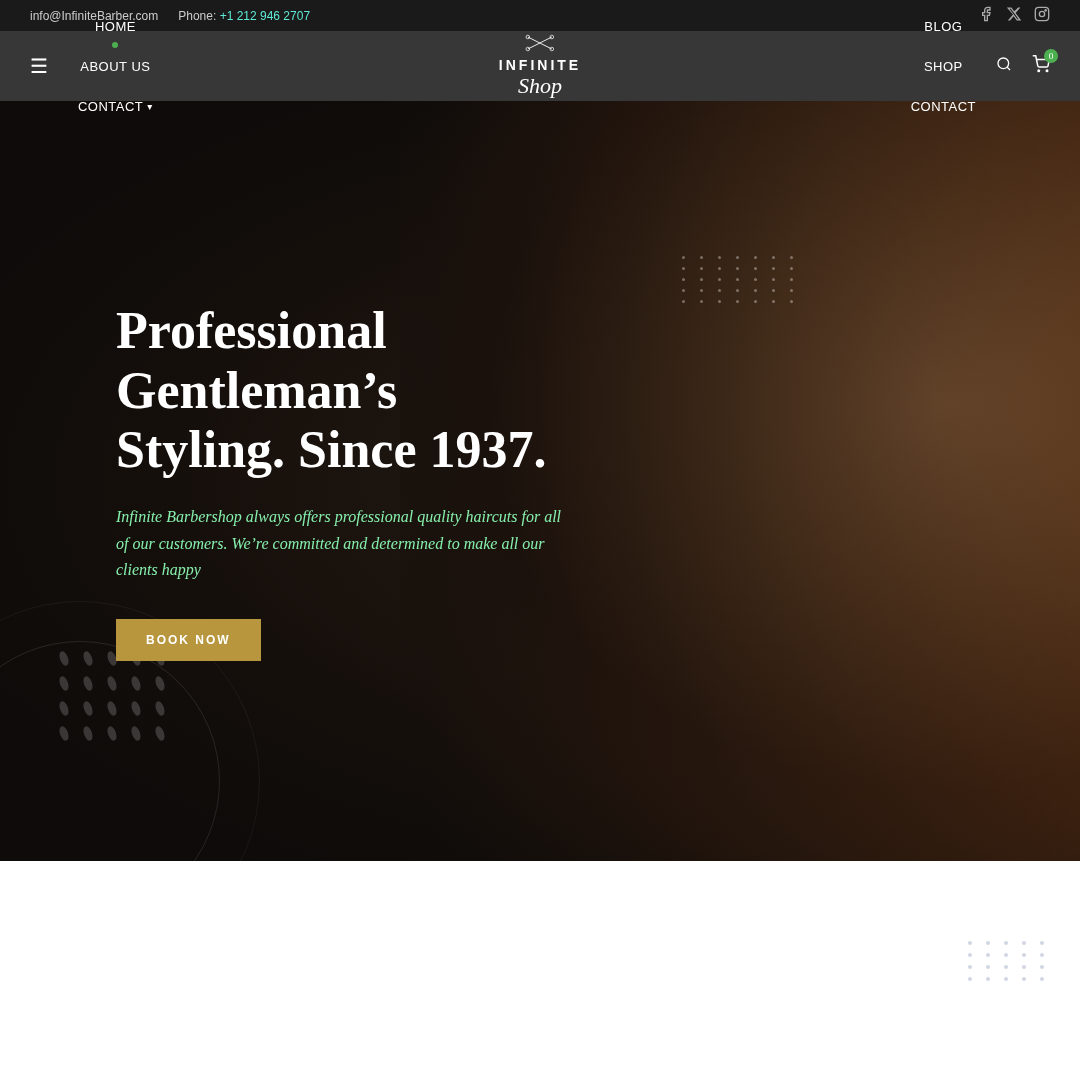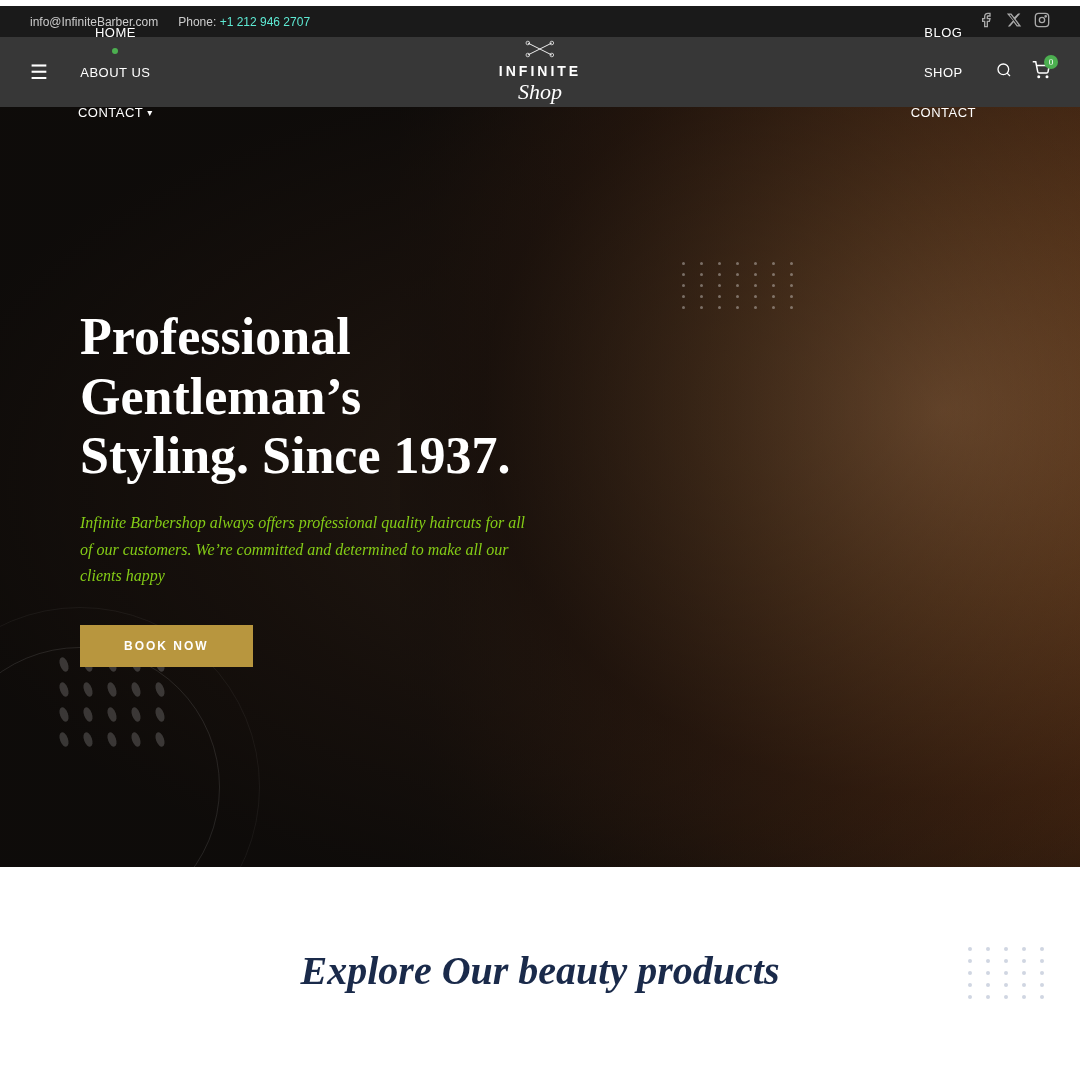--- a/index.html
+++ b/index.html
@@ -8,21 +8,20 @@
     
     .top-bar {
       background: #1a1a1a;
       color: #aaa;
       font-size: 12px;
       font-family: Arial, sans-serif;
       display: flex;
       justify-content: space-between;
       align-items: center;
       padding: 6px 30px;
-      margin-top: 6px;
     }
     .top-bar .contact-info { display: flex; gap: 20px; }
     .top-bar .contact-info span { color: #ccc; }
     .top-bar .contact-info .phone { color: #5eead4; }
     .top-bar .social-icons { display: flex; gap: 12px; }
     .top-bar .social-icons span {
       color: #ccc; cursor: pointer; font-size: 14px;
     }
 
     
@@ -100,42 +99,43 @@
     .hero-photo-sim {
       position: absolute; inset: 0; z-index: 0;
       background: 
         linear-gradient(135deg, #1a0f08 0%, #3d2510 20%, #5a3520 35%, #7a4a2a 50%, #8b5a35 60%, #6a4020 75%, #2a1a0a 100%);
     }
 
     .hero-content {
       position: relative; z-index: 2;
       padding: 0 80px;
       max-width: 620px;
+      margin-left: 36px;
     }
     .hero-title {
       font-size: 52px;
       color: #fff;
       font-family: 'Georgia', serif;
       font-weight: bold;
       line-height: 1.15;
       margin-bottom: 24px;
     }
     .hero-subtitle {
       font-size: 16px;
-      color: #84cc16;
+      color: #86efac;
       font-style: italic;
       line-height: 1.65;
       margin-bottom: 36px;
       font-family: 'Georgia', serif;
     }
     .book-btn {
       background: #b8963e;
       color: #fff;
       border: none;
-      padding: 14px 44px;
+      padding: 14px 30px;
       font-size: 12px;
       letter-spacing: 2px;
       font-family: Arial, sans-serif;
       font-weight: bold;
       cursor: pointer;
       text-transform: uppercase;
     }
 
     
     .dots-pattern {
@@ -387,21 +387,20 @@
   </div>
 
   <div class="hero-content">
     <h1 class="hero-title">Professional Gentleman’s Styling. Since 1937.</h1>
     <p class="hero-subtitle">Infinite Barbershop always offers professional quality haircuts for all of our customers. We’re committed and determined to make all our clients happy</p>
     <button class="book-btn">BOOK NOW</button>
   </div>
 </section>
 
 <section class="products-section">
-  <h2 class="section-title">Explore Our beauty products</h2>
 
   <div class="products-dots">
     <div class="products-dots-grid">
       <div class="pdot"></div>
         <div class="pdot"></div>
         <div class="pdot"></div>
         <div class="pdot"></div>
         <div class="pdot"></div>
       <div class="pdot"></div>
         <div class="pdot"></div>

